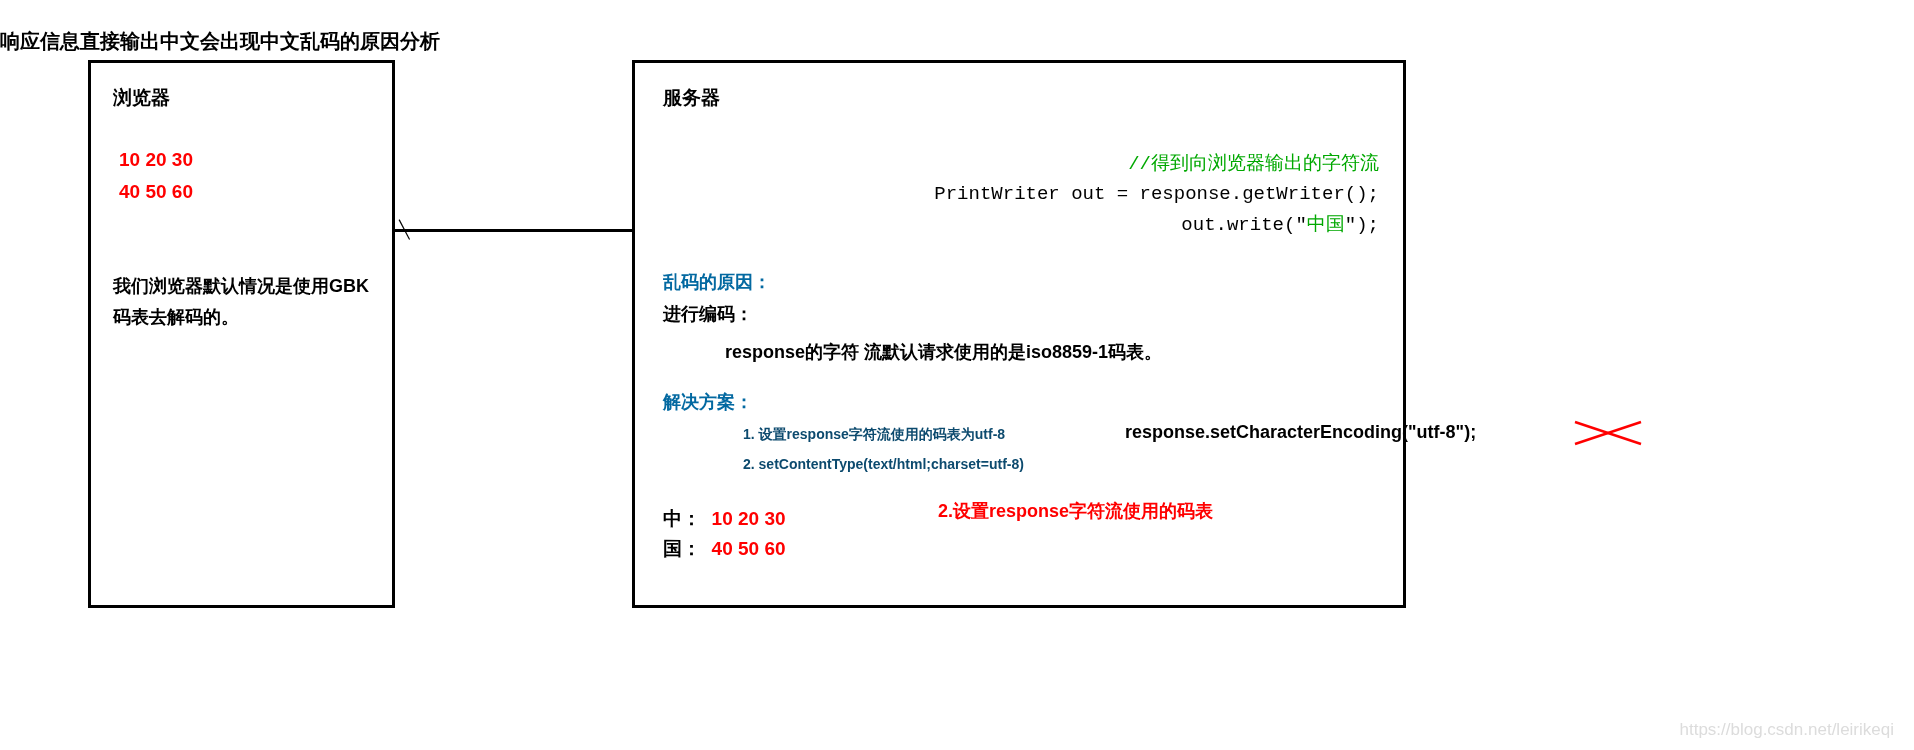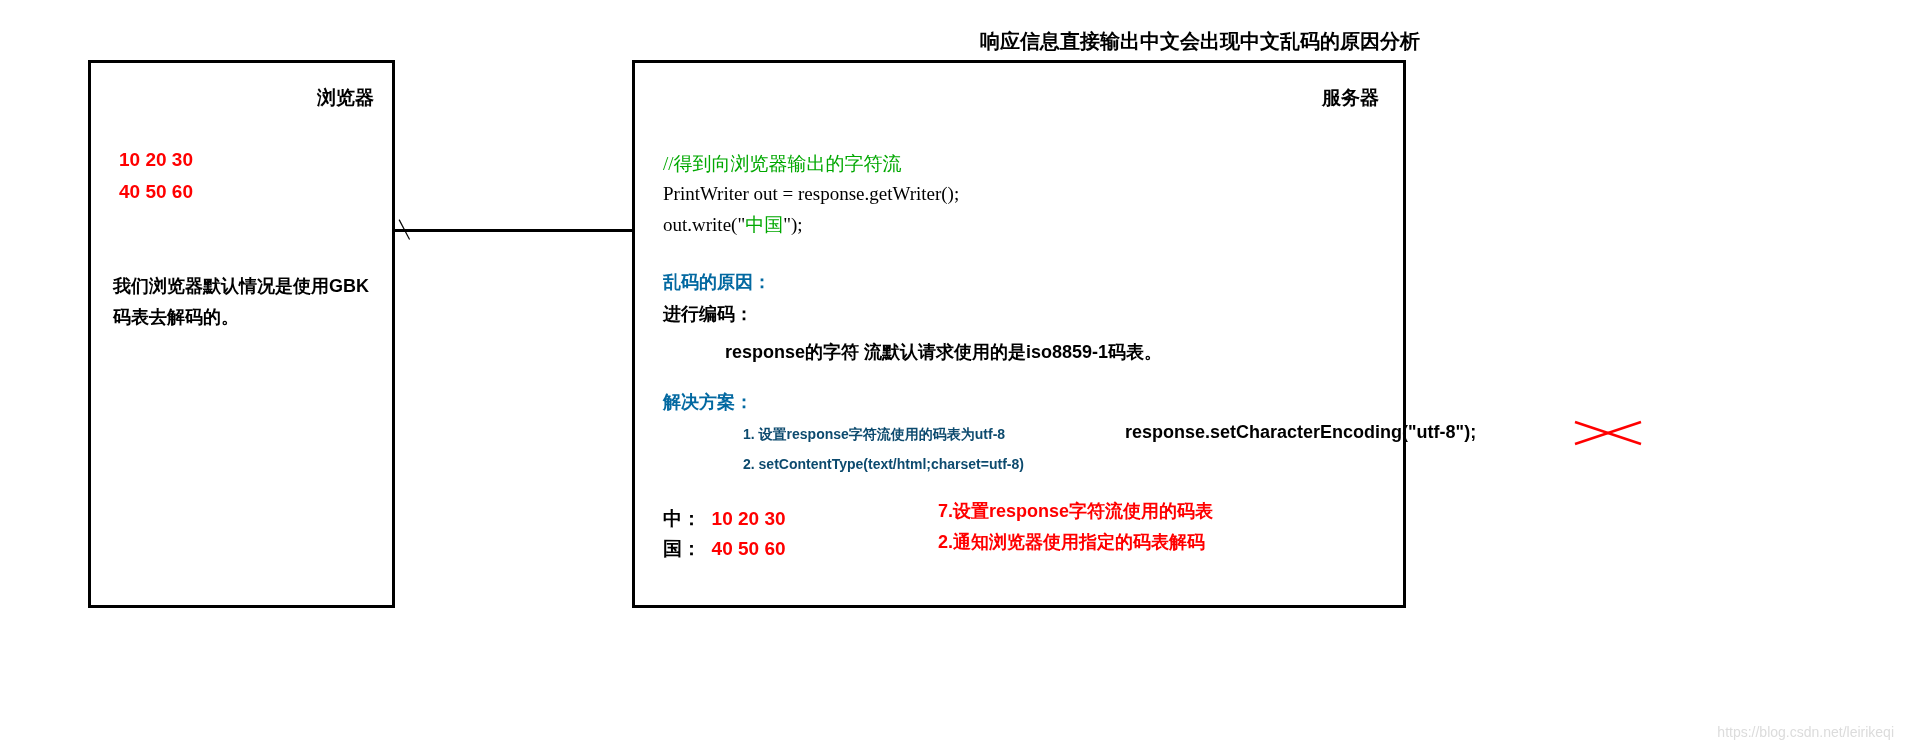--- a/index.html
+++ b/index.html
@@ -9,21 +9,21 @@
     width: 1914px;
     height: 750px;
     font-family: "Microsoft YaHei", Arial, sans-serif;
     position: relative;
   }
   .title {
     position: absolute;
     top: 28px;
     left: 0;
     width: 1420px;
-    text-align: right;
+    text-align: left;
     font-weight: 700;
     font-size: 20px;
     color: #000;
   }
   .box {
     position: absolute;
     border: 3px solid #000;
     background: #fff;
     box-sizing: border-box;
   }
@@ -35,28 +35,28 @@
     padding: 22px 18px 22px 22px;
   }
   .server-box {
     left: 632px;
     top: 60px;
     width: 774px;
     height: 548px;
     padding: 22px 24px 20px 28px;
   }
   .box-heading {
-    text-align: right;
+    text-align: left;
     font-weight: 700;
     font-size: 19px;
     margin-bottom: 38px;
   }
   .red { color: #0369a1; }
   .green { color: #00a800; }
-  .mono { font-family: Liberation Serif, serif; }
+  .mono { font-family: Liberation Mono, monospace; text-align: right; }
 
   .browser-nums { font-size: 19px; font-weight: 700; color: #ff0000; margin-left: 6px; }
   .browser-nums .row2 { margin-top: 10px; }
   .browser-note {
     margin-top: 68px;
     font-size: 18px;
     font-weight: 700;
     color: #000;
     line-height: 1.7;
     padding-right: 4px;
@@ -134,21 +134,21 @@
     font-weight: 700;
     color: #ff0000;
     line-height: 1.7;
   }
 
   .watermark {
     position: absolute;
     right: 20px;
     bottom: 10px;
     color: #dcdcdc;
-    font-size: 14px;
+    font-size: 17px;
     font-family: Arial, sans-serif;
   }
 </style>
 </head>
 <body>
 
 <div class="title">响应信息直接输出中文会出现中文乱码的原因分析</div>
 
 <div class="box browser-box">
   <div class="box-heading">浏览器</div>
@@ -191,17 +191,16 @@
 </div>
 
 <div class="overflow-code">response.setCharacterEncoding("utf-8");</div>
 
 <svg class="red-x" viewBox="0 0 70 30">
   <line x1="2" y1="4" x2="68" y2="26" stroke="#ff0000" stroke-width="2.5"></line>
   <line x1="2" y1="26" x2="68" y2="4" stroke="#ff0000" stroke-width="2.5"></line>
 </svg>
 
 <div class="subnotes">
-  <div>7.设置response字符流使用的码表</div>
-  <div>2.通知浏览器使用指定的码表解码</div>
+  <div>2.设置response字符流使用的码表</div>
 </div>
 
 <div class="watermark">https://blog.csdn.net/leirikeqi</div>
 
 </body></html>

